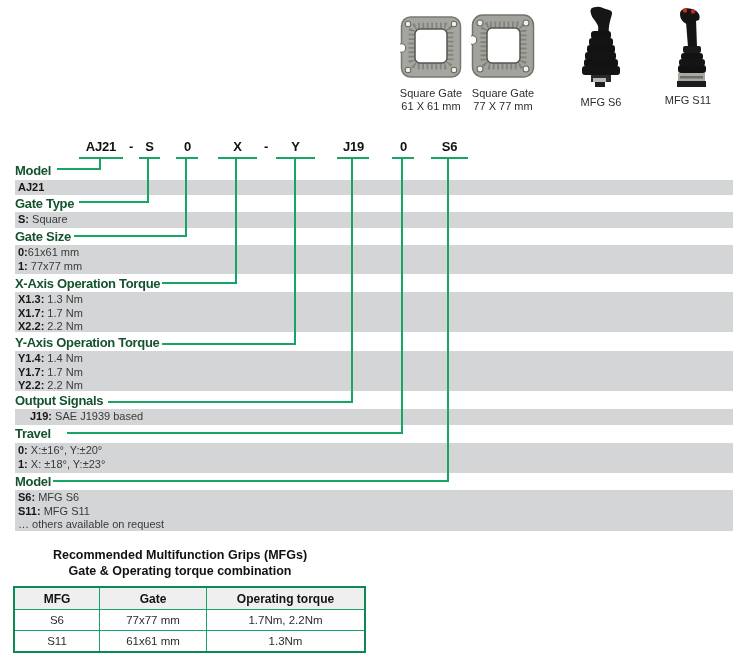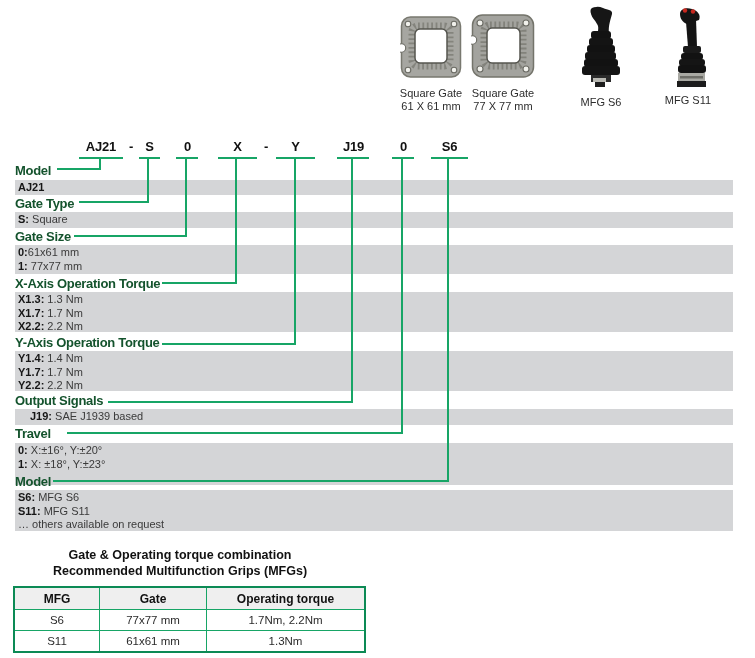--- a/index.html
+++ b/index.html
@@ -23,21 +23,21 @@
   .bar{position:absolute;left:15px;width:718px;background:#d4d5d7;z-index:1;
        padding:1px 0 0 0;box-sizing:border-box;}
   .val{font-size:11px;line-height:13.5px;padding-left:3px;color:#3a3a3a;white-space:pre;}
   .val b{color:#161616;}
   .bar1{top:180px;height:15px;}
   .bar2{top:212px;height:16px;}
   .bar3{top:245px;height:29px;}
   .bar4{top:292px;height:40px;}
   .bar5{top:351px;height:40px;}
   .bar6{top:409px;height:16px;padding-left:12px;}
-  .bar7{top:443px;height:42px;}
+  .bar7{top:443px;height:30px;}
   .bar8{top:490px;height:41px;}
   .lbl1{top:163px;}.lbl2{top:196px;}.lbl3{top:229px;}.lbl4{top:276px;}
   .lbl5{top:335px;}.lbl6{top:393px;}.lbl7{top:426px;}.lbl8{top:474px;}
 
   
   .tbl-title{position:absolute;left:20px;top:547px;width:320px;text-align:center;
              font-size:12.5px;font-weight:bold;line-height:16px;color:#111;}
   table.grips{position:absolute;left:13px;top:586px;border-collapse:collapse;
               border:2px solid #0c8a55;}
   table.grips th,table.grips td{border:1.5px solid #17a566;text-align:center;
@@ -191,22 +191,22 @@
     <div class="val"><b>0:</b><span> X:±16°, Y:±20°</span></div>
     <div class="val"><b>1:</b><span> X: ±18°, Y:±23°</span></div>
   </div>
   <div class="bar bar8">
     <div class="val"><b>S6:</b><span> MFG S6</span></div>
     <div class="val"><b>S11:</b><span> MFG S11</span></div>
     <div class="val"><b></b><span>… others available on request</span></div>
   </div>
 
   <div class="tbl-title">
+    <div>Recommended Multifunction Grips (MFGs)</div>
     <div>Gate &amp; Operating torque combination</div>
-    <div>Recommended Multifunction Grips (MFGs)</div>
   </div>
 
   <table class="grips">
     <thead>
       <tr>
         <th class="c-mfg">MFG</th>
         <th class="c-gate">Gate</th>
         <th class="c-torque">Operating torque</th>
       </tr>
     </thead>

